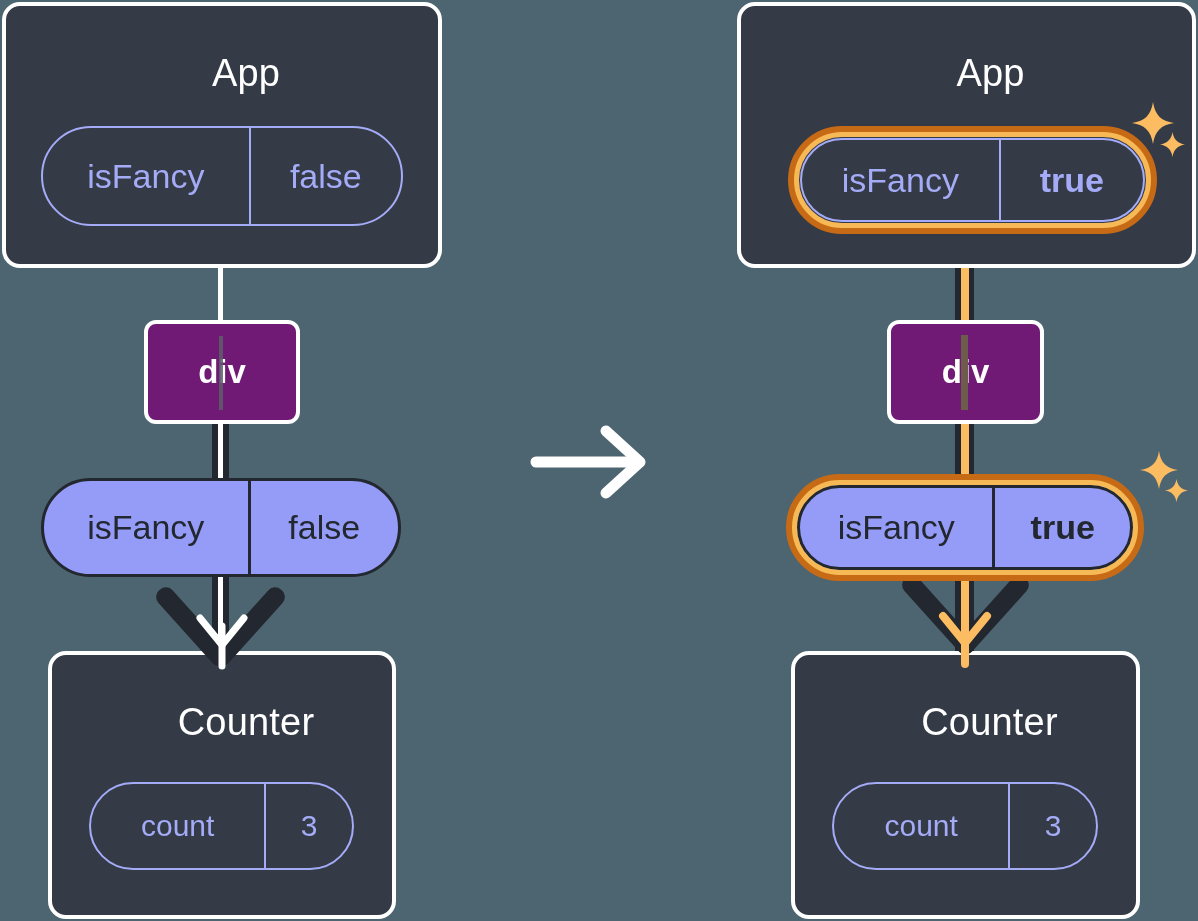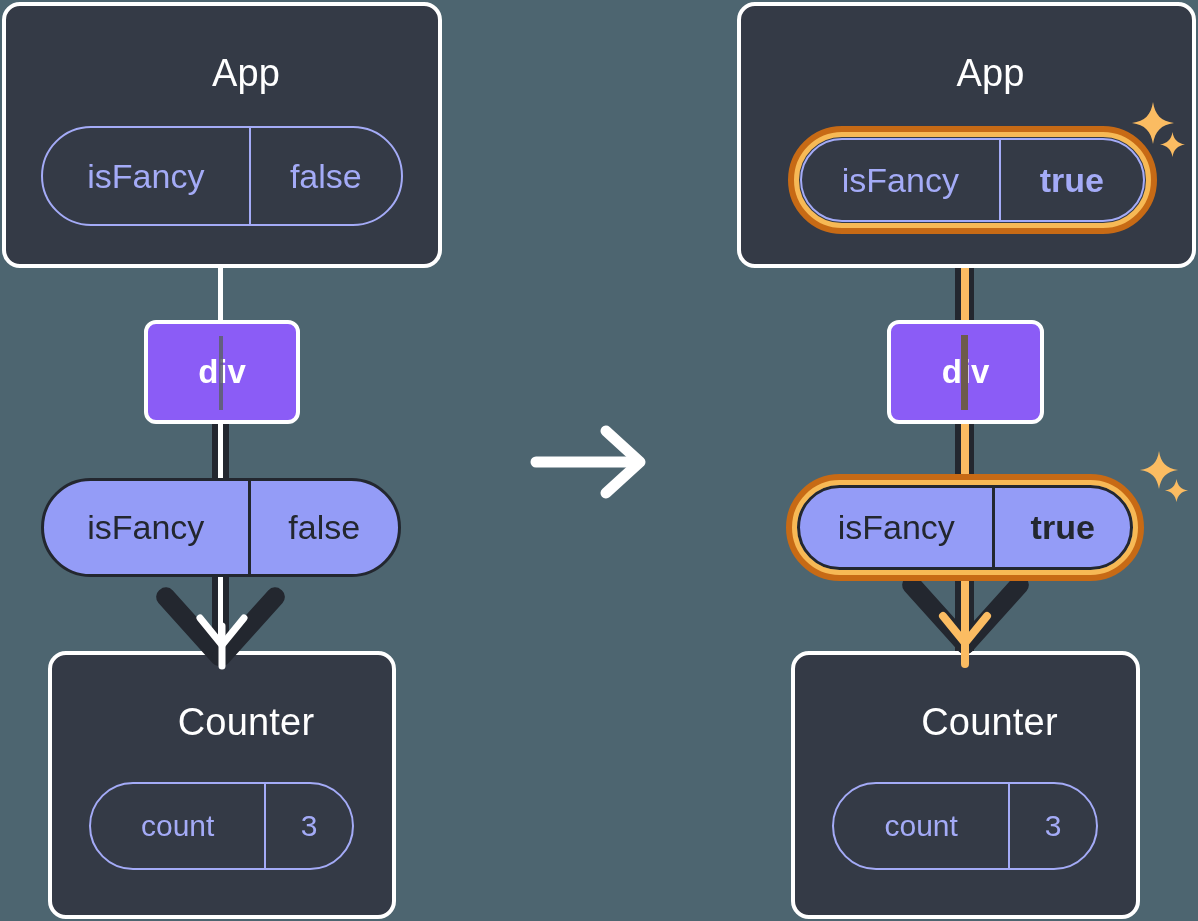--- a/index.html
+++ b/index.html
@@ -27,21 +27,21 @@
     font-size:38px;
     font-weight:400;
     letter-spacing:.2px;
     z-index:6;
     margin-left:24px;
   }
 
   
   .divbox{
     position:absolute;
-    background:#8b5cf6;
+    background:#701a75;
     border:4px solid #ffffff;
     border-radius:12px;
     box-sizing:border-box;
     z-index:6;
     display:flex;align-items:center;justify-content:center;
     color:#ffffff;font-size:33px;font-weight:700;
   }
 
   
   .pill{

